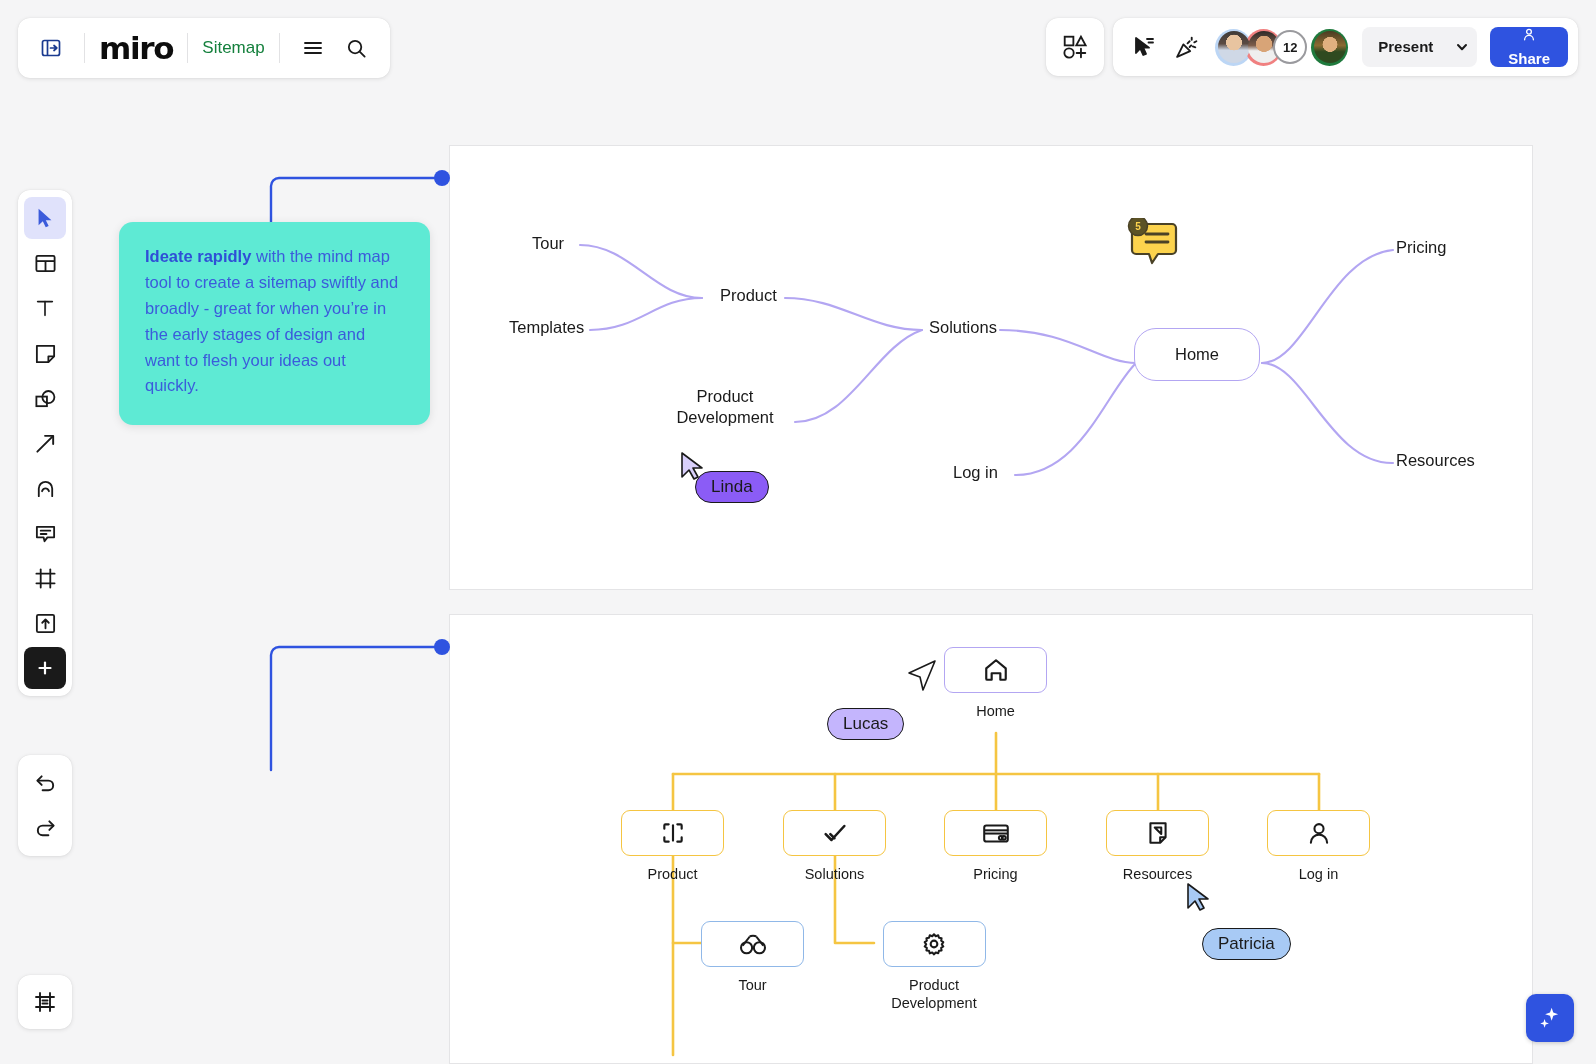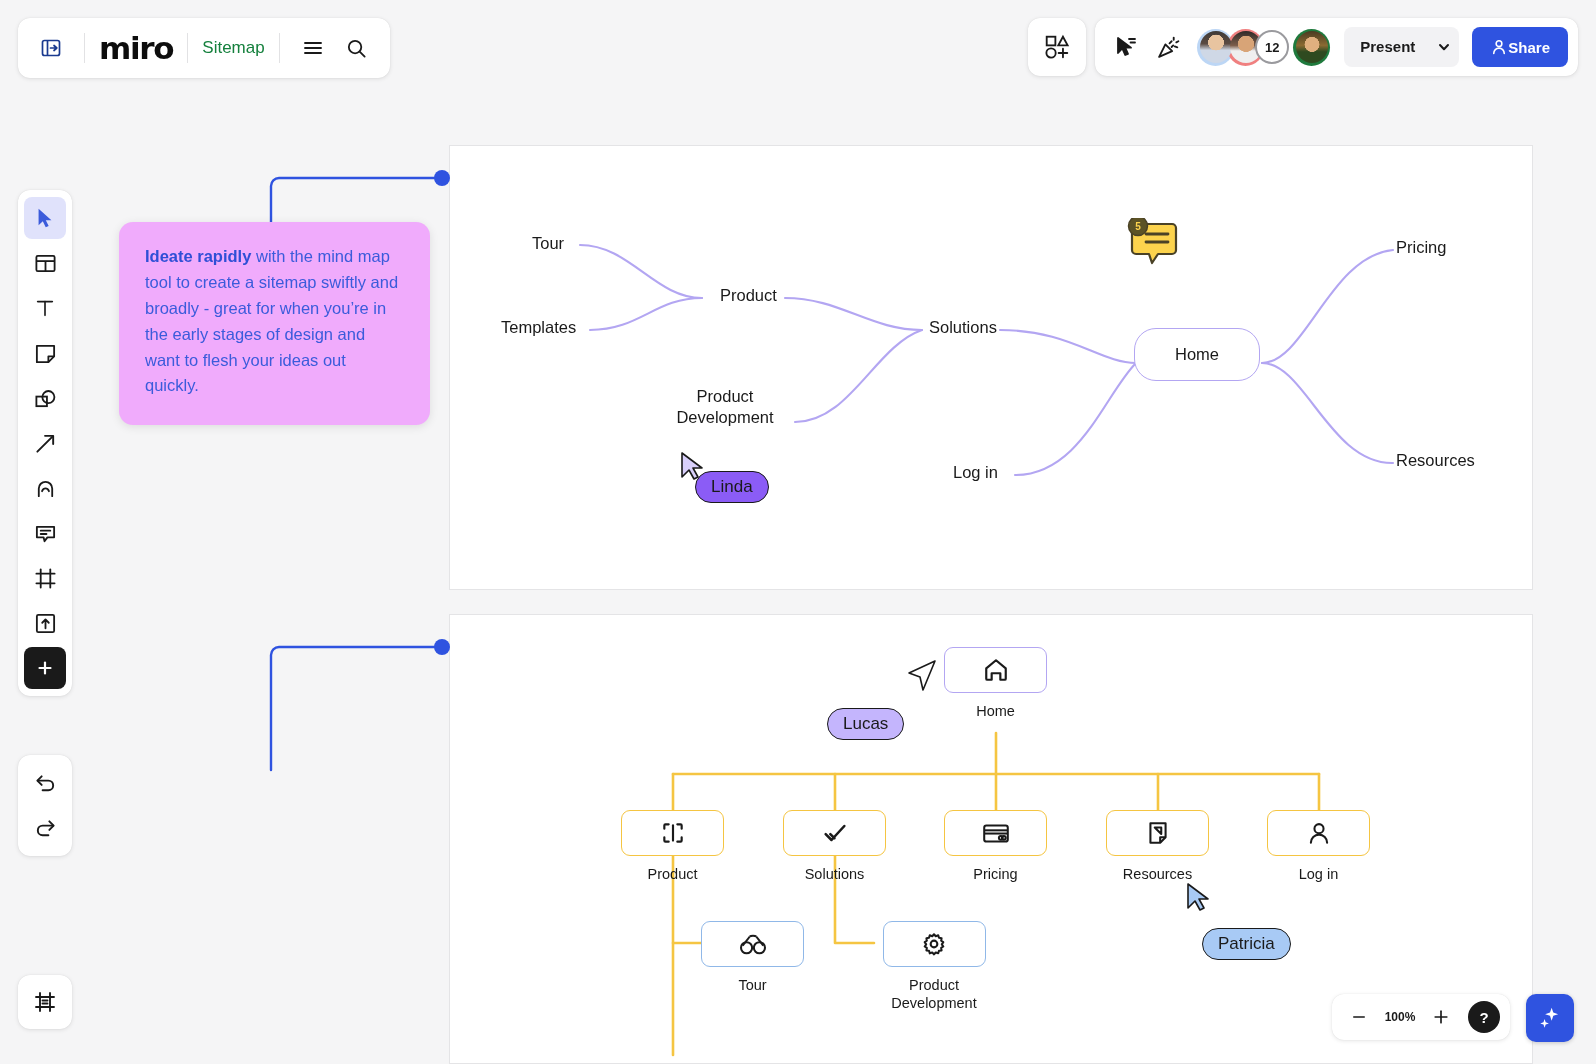--- a/index.html
+++ b/index.html
@@ -45,22 +45,22 @@
   .count {
     width: 34px; height: 34px; border-radius: 50%; border: 2px solid #9a9a9e;
     background: #fff; display: flex; align-items: center; justify-content: center;
     font-size: 13px; font-weight: 700; color: #1a1a1a; margin-left: -9px; z-index: 0; cursor: pointer;
   }
   #presentwrap { display: flex; align-items: center; background: #f2f2f4; border-radius: 8px; height: 40px; margin-left: 10px; }
   #presentbtn { padding: 0 14px 0 16px; font-size: 15px; font-weight: 700; color: #1a1a1a; cursor: pointer; line-height: 40px; }
   #presentcaret { width: 30px; height: 40px; display: flex; align-items: center; justify-content: center; cursor: pointer; }
   #sharebtn {
     margin-left: 9px; height: 40px; background: #2f53e0; color: #fff; border-radius: 8px;
-    display: flex; align-items: center; padding: 0 18px; font-size: 15px;
-    font-weight: 700; cursor: pointer;
+    display: flex; align-items: center; gap: 8px; padding: 0 18px; font-size: 15px;
+    font-weight: 700; cursor: pointer; flex-direction: column;
   }
 
   
   #lefttool {
     position: absolute; left: 18px; top: 190px; width: 54px;
     padding: 7px 0; display: flex; flex-direction: column; align-items: center; gap: 3px;
   }
   .tool {
     width: 42px; height: 42px; border-radius: 8px; display: flex;
     align-items: center; justify-content: center; cursor: pointer;
@@ -96,21 +96,21 @@
 
   
   .frame {
     position: absolute; background: #ffffff; border: 1px solid #e4e4e6;
   }
   #frame1 { left: 449px; top: 145px; width: 1084px; height: 445px; }
   #frame2 { left: 449px; top: 614px; width: 1084px; height: 450px; }
 
   
   .note {
-    position: absolute; background: #f0abfc; border-radius: 14px;
+    position: absolute; background: #5eead4; border-radius: 14px;
     box-shadow: 0 2px 10px rgba(0,0,0,.10);
     padding: 22px 26px 26px 26px;
     color: #3b5bdb; font-size: 16.5px; line-height: 1.57;
   }
   .note b { color: #2f4fd6; font-weight: 700; }
   #note1 { left: 119px; top: 222px; width: 311px; }
   #note2 { left: 117px; top: 688px; width: 311px; }
 
   
   #conn { position: absolute; left: 0; top: 0; width: 1596px; height: 1064px; pointer-events: none; }
@@ -162,21 +162,21 @@
         <path d="M335 152 C 390 152, 420 184, 472 184"></path>
         <path d="M345 276 C 400 276, 425 200, 472 184"></path>
         <path d="M550 184 C 620 184, 650 217, 686 217"></path>
         <path d="M565 329 C 630 329, 655 248, 686 217"></path>
         <path d="M812 217 C 855 217, 880 110, 943 104"></path>
         <path d="M812 217 C 855 217, 880 318, 943 317"></path>
       </g>
     </svg>
 
     <div class="mm" style="left:82px;top:88px">Tour</div>
-    <div class="mm" style="left:51px;top:172px">Templates</div>
+    <div class="mm" style="left:59px;top:172px">Templates</div>
     <div class="mm" style="left:270px;top:140px">Product</div>
     <div class="mm two" style="left:200px;top:240px;width:150px">
       <span>Product</span><br>
       <span>Development</span>
     </div>
     <div class="mm" style="left:479px;top:172px">Solutions</div>
     <div class="mm" style="left:503px;top:317px">Log in</div>
     <div class="mm" style="left:946px;top:92px">Pricing</div>
     <div class="mm" style="left:946px;top:305px">Resources</div>
 
@@ -513,35 +513,20 @@
     <svg width="24" height="24" viewBox="0 0 24 24" fill="none" stroke="#1a1a1a" stroke-width="1.9" stroke-linecap="round">
       <line x1="7" y1="3" x2="7" y2="21"></line>
         <line x1="17" y1="3" x2="17" y2="21"></line>
       <line x1="3" y1="7" x2="21" y2="7"></line>
         <line x1="3" y1="17" x2="21" y2="17"></line>
       <line x1="9.5" y1="10.5" x2="14.5" y2="10.5"></line>
         <line x1="9.5" y1="13.5" x2="14.5" y2="13.5"></line>
     </svg>
   </div>
 
-  <div id="zoombar" class="panel">
-    <div class="zbtn">
-      <svg width="18" height="18" viewBox="0 0 24 24" stroke="#1a1a1a" stroke-width="2" stroke-linecap="round">
-        <line x1="5" y1="12" x2="19" y2="12"></line>
-      </svg>
-    </div>
-    <div id="zoomlevel">100%</div>
-    <div class="zbtn">
-      <svg width="20" height="20" viewBox="0 0 24 24" stroke="#1a1a1a" stroke-width="2" stroke-linecap="round">
-        <line x1="12" y1="5" x2="12" y2="19"></line>
-          <line x1="5" y1="12" x2="19" y2="12"></line>
-      </svg>
-    </div>
-    <div id="helpbtn">?</div>
-  </div>
 
   <div id="aibtn">
     <svg width="26" height="26" viewBox="0 0 24 24" fill="#ffffff">
       <path d="M13.5 2.5 L15 7 L19.5 8.5 L15 10 L13.5 14.5 L12 10 L7.5 8.5 L12 7 Z"></path>
       <path d="M7 13 L8 16 L11 17 L8 18 L7 21 L6 18 L3 17 L6 16 Z"></path>
     </svg>
   </div>
 
 </div>
 

